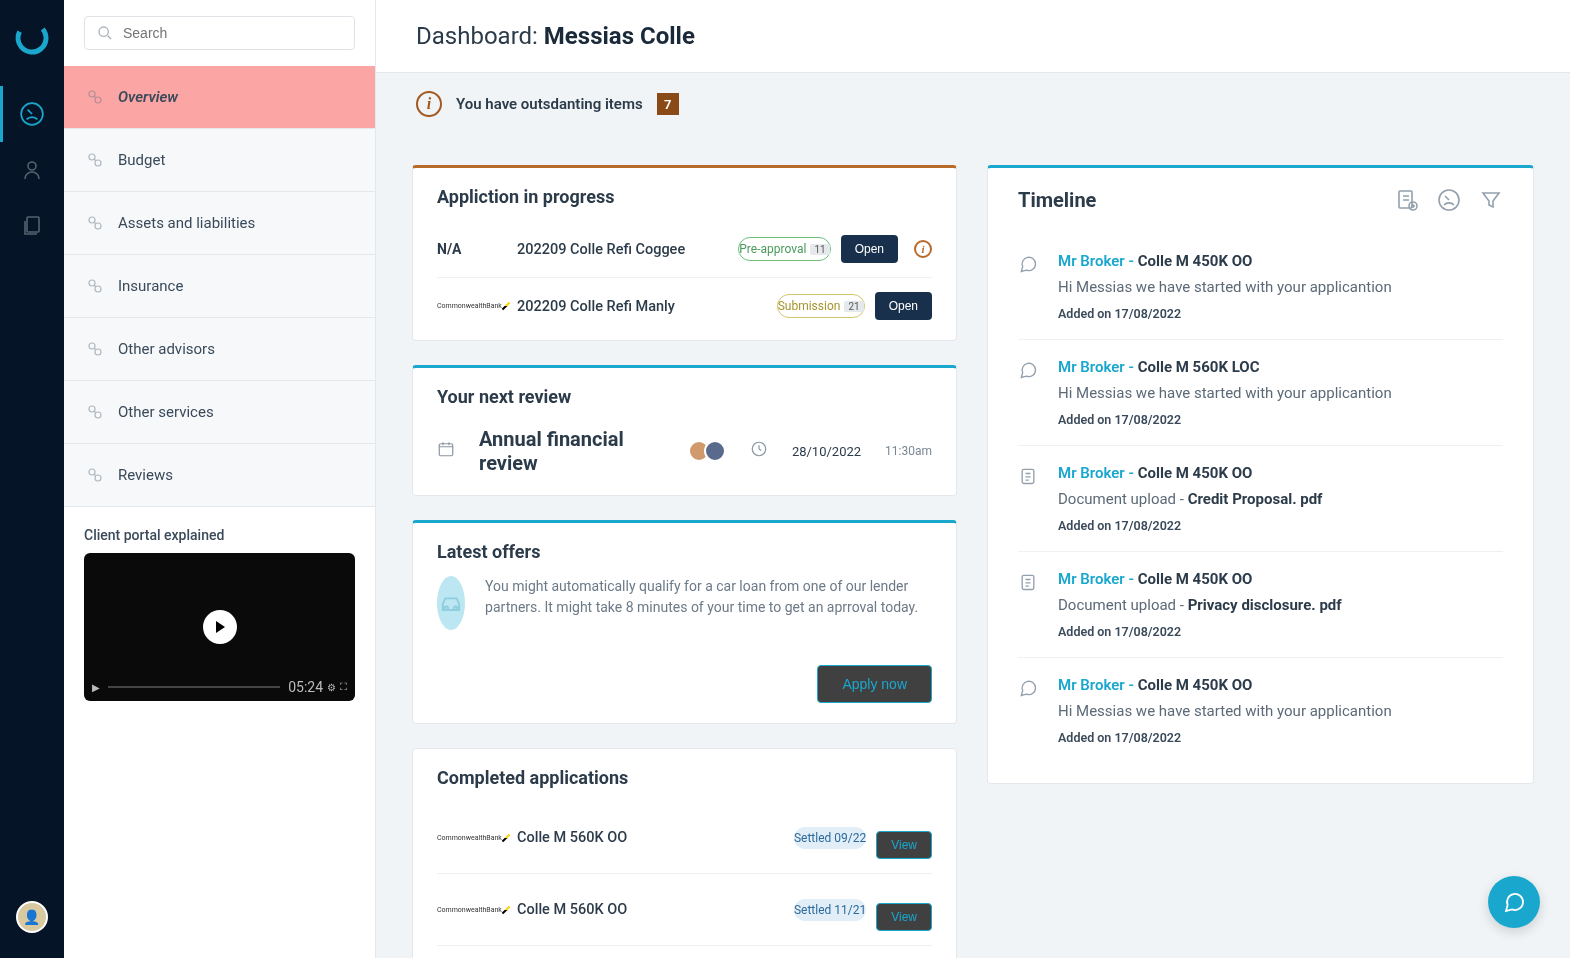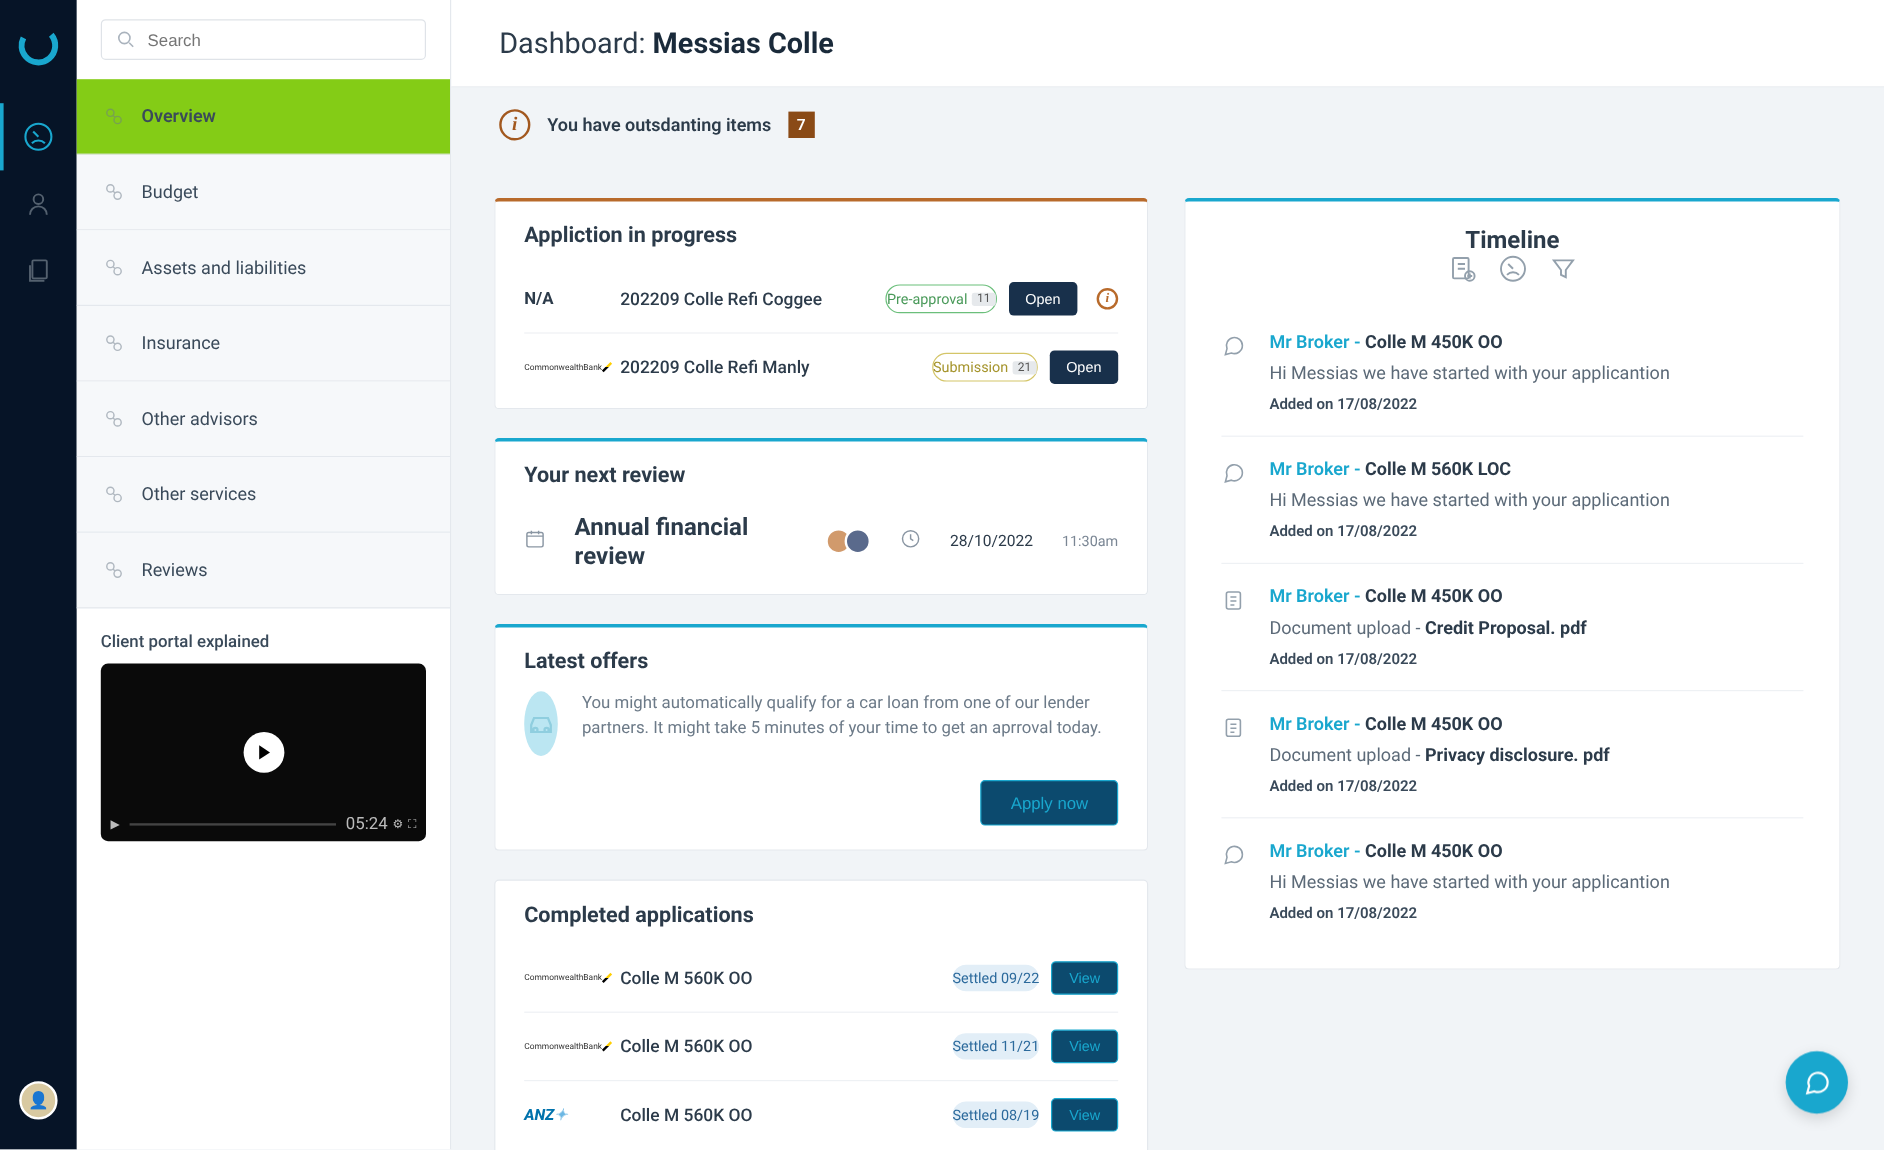--- a/index.html
+++ b/index.html
@@ -18,21 +18,21 @@
 .rail-spacer { flex: 1; }
 .rail-avatar { width: 32px; height: 32px; border-radius: 50%; margin-bottom: 25px; background: #d8c9a1; border: 2px solid #fff; display:flex; align-items:center; justify-content:center; font-size:14px;}
 
 
 .sidebar { width: 312px; background: #fff; border-right: 1px solid #e4e8ed; display: flex; flex-direction: column; }
 .search-wrap { padding: 16px 20px; }
 .search { display: flex; align-items: center; border: 1px solid #dfe3e8; border-radius: 4px; padding: 8px 12px; }
 .search input { border: none; outline: none; font-size: 14px; flex: 1; margin-left: 10px; background: transparent; color: #666; }
 .nav { display: flex; flex-direction: column; }
 .nav-item { display: flex; align-items: center; padding: 22px 22px; border-bottom: 1px solid #e4e8ed; cursor: pointer; font-size: 15px; color: #3a4a5a; background:#f6f8fa;}
-.nav-item.active { background: #84cc16; font-weight:600;}
+.nav-item.active { background: #fca5a5; font-weight:600;font-style:italic;}
 .nav-item .icn { width: 18px; height: 18px; margin-right: 14px; opacity: 0.5; }
 .portal-explained { padding: 20px; }
 .portal-explained h4 { font-size: 14px; font-weight: 500; color: #3a4a5a; margin-bottom: 10px; }
 .video { background: #0a0a0a; border-radius: 6px; height: 148px; position: relative; display: flex; align-items: center; justify-content: center; }
 .video-play { width: 34px; height: 34px; border-radius: 50%; background: #fff; display:flex;align-items:center;justify-content:center;}
 .video-play::after { content: ''; width:0;height:0;border-top:6px solid transparent;border-bottom:6px solid transparent;border-left:9px solid #000;margin-left:2px;}
 .video-bar { position:absolute; bottom:6px; left:8px; right:8px; height:16px; display:flex; align-items:center; gap:4px;}
 .video-bar .line { flex:1; height:2px; background:#444; margin:0 4px;}
 .video-bar .t { color:#bbb; font-size:14px; }
 .video-bar .dot { color:#bbb; font-size:10px; }
@@ -62,42 +62,42 @@
 .lender.cba { font-size:7px; color:#333; font-weight:400;}
 .lender.cba .diamond { width:10px; height:10px; background:linear-gradient(135deg, #ffce00 50%, #000 50%); transform:rotate(45deg); margin-left:3px;}
 .lender.anz { color:#0072ac; font-weight:800; font-size:13px; font-style:italic;}
 .app-name { flex:1; font-size: 14.5px; color:#2c3b4a; font-weight:500;}
 .pill { padding: 4px 0; border-radius: 12px; font-size:12px; display:flex; align-items:center; gap:4px;}
 .pill.preapproval { border:1px solid #6bbf7b; color:#4a9a5a;}
 .pill.submission { border:1px solid #d4c568; color:#a5942c;}
 .pill .count { background:#e6e9ec; padding:0 4px; border-radius:2px; font-size:10px; color:#555;}
 .pill.settled { background:#e2eef7; color:#2c6a9c; font-size:12px; }
 .open-btn { background:#18304b; color:#fff; border:none; padding:7px 14px; border-radius:4px; font-size:12px; cursor:pointer;}
-.view-btn { background:#0c4a6e; color:#19a7ce; border:1px solid #19a7ce; padding:6px 14px; border-radius:4px; font-size:12px; cursor:pointer;}
+.view-btn { background:#404040; color:#19a7ce; border:1px solid #19a7ce; padding:6px 14px; border-radius:4px; font-size:12px; cursor:pointer;margin-top:15px;}
 .view-btn.large { padding:10px 24px; font-size:14px;}
 .info-small { width:18px; height:18px; border:2px solid #b86a2b; border-radius:50%; display:flex;align-items:center;justify-content:center;color:#b86a2b;font-size:11px;font-weight:700;font-family:serif;font-style:italic; margin-left:6px;}
 
 .review-row { display:flex; align-items:center; gap:24px; padding-top:6px;}
 .review-row .cal { color:#8a96a3;}
 .review-label { font-size:20px; font-weight:700; color:#2c3b4a; flex:1;}
 .avatars { display:flex;}
 .avatars span { width:22px; height:22px; border-radius:50%; border:2px solid #fff; margin-left:-6px; display:inline-block;}
 .av1{ background:#d19a6c;}
 .av2{ background:#5a6a8c;}
 .review-date { font-size:13px; color:#2c3b4a;}
 .review-time { font-size:12px; color:#7a8694;}
 
 .offer-body { display:flex; gap:20px; align-items:flex-start; margin-top:4px;}
 .offer-icn-wrap { width:54px; height:54px; border-radius:50%; background:#bbe6f2; display:flex; align-items:center; justify-content:center;}
 .offer-text { font-size:14px; color:#6c7a88; line-height:1.5;}
 .offer-btn-wrap { display:flex; justify-content:flex-end; margin-top:20px;}
 
 
 .timeline { background:#fff; border:1px solid #e4e8ed; border-radius:4px; padding: 20px 30px; border-top:3px solid #19a7ce;}
-.timeline-head { display:flex; align-items:center; margin-bottom:22px;flex-direction:column; }
+.timeline-head { display:flex; align-items:center; margin-bottom:22px; }
 .timeline-head h2 { font-size:20px; font-weight:700; color:#2c3b4a; flex:1;}
 .tl-actions { display:flex; gap:18px;}
 .tl-actions svg { stroke:#93a0ac; cursor:pointer;}
 .tl-item { display:flex; gap:20px; padding:18px 0; border-bottom:1px solid #eef1f4;}
 .tl-item:last-child { border-bottom:none;}
 .tl-icn { color:#93a0ac; padding-top:2px;}
 .tl-body { flex:1;}
 .tl-title { font-size:15px; margin-bottom:8px;}
 .tl-title .author { color:#19a7ce; font-weight:600;}
 .tl-title .subject { color:#2c3b4a; font-weight:700;}
@@ -285,21 +285,21 @@
         </div>
 
         <div class="card accent-blue">
           <h2>Latest offers</h2>
           <div class="offer-body">
             <div class="offer-icn-wrap">
               <svg width="28" height="28" viewBox="0 0 24 24" stroke="#8fcedf" stroke-width="1.6">
                   <path d="M5 13l2-5h10l2 5v5H5zM8 18a1.5 1.5 0 100-3 1.5 1.5 0 000 3zM16 18a1.5 1.5 0 100-3 1.5 1.5 0 000 3z"></path>
                 </svg>
             </div>
-            <div class="offer-text">You might automatically qualify for a car loan from one of our lender partners. It might take 5 minutes of your time to get an aprroval today.</div>
+            <div class="offer-text">You might automatically qualify for a car loan from one of our lender partners. It might take 8 minutes of your time to get an aprroval today.</div>
           </div>
           <div class="offer-btn-wrap">
             <button class="view-btn large">Apply now</button>
           </div>
         </div>
 
         <div class="card">
           <h2>Completed applications</h2>
           <div id="completed">
               <div class="app-row">

